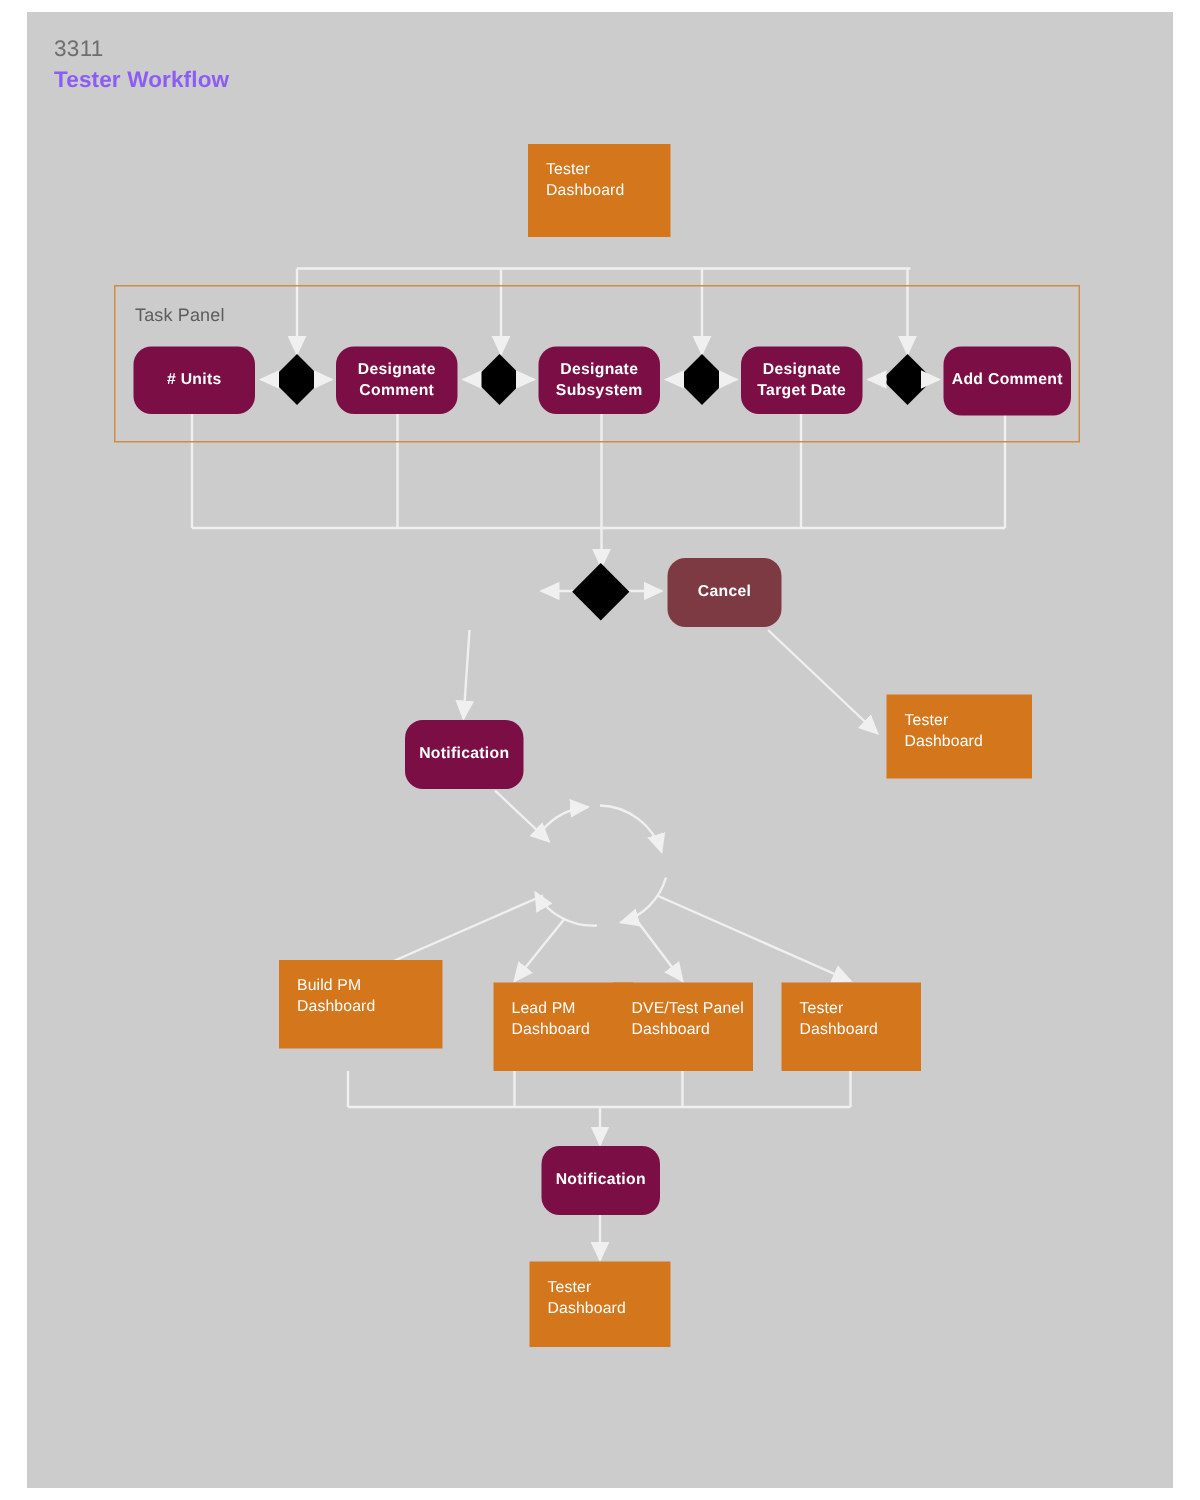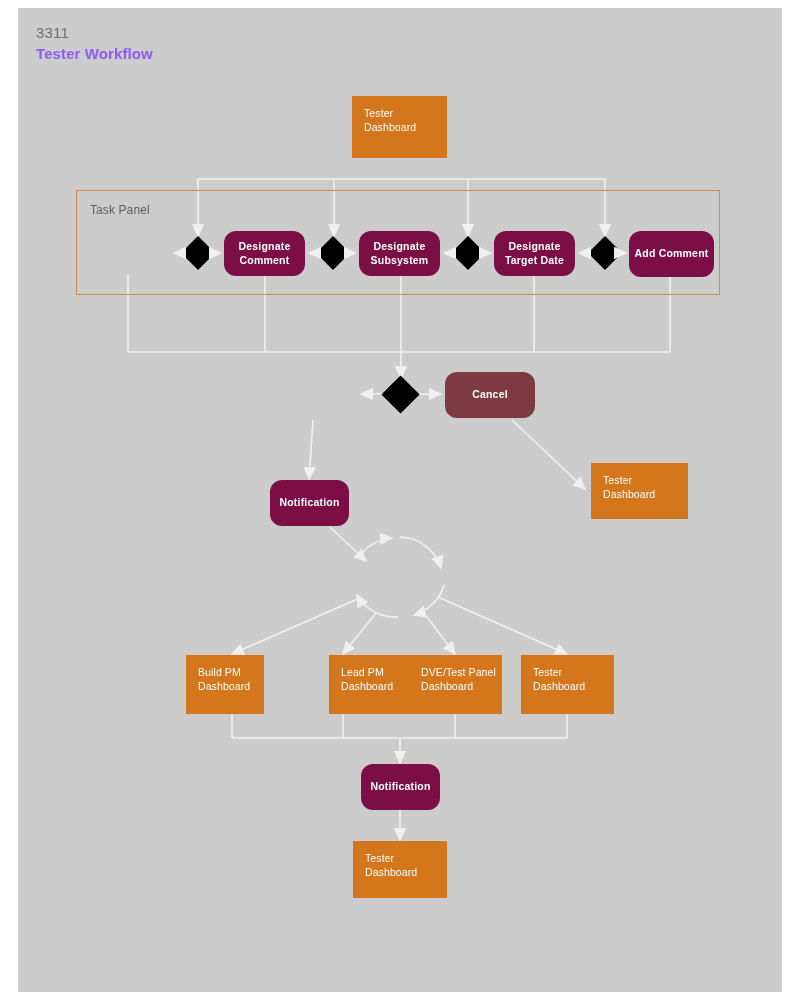--- a/index.html
+++ b/index.html
@@ -164,20 +164,25 @@
   <div class="node node-orange" style="left:352px; top:96px; width:95px; height:62px;">
     <div>
       <div>Tester</div>
       <div>Dashboard</div>
     </div>
   </div>
 
   <div class="task-panel" style="left:76px; top:190px; width:644px; height:105px;"></div>
   <div class="task-panel-label" style="left:90px; top:203px;">Task Panel</div>
 
+  <div class="node node-rounded maroon" style="left:89px; top:231px; width:81px; height:45px;">
+    <div>
+      <div># Units</div>
+    </div>
+  </div>
 
   <div class="node node-rounded maroon" style="left:224px; top:231px; width:81px; height:45px;">
     <div>
       <div>Designate</div>
       <div>Comment</div>
     </div>
   </div>
 
   <div class="node node-rounded maroon" style="left:359px; top:231px; width:81px; height:45px;">
     <div>
@@ -213,36 +218,36 @@
       <path d="M454,253 L444,253" marker-end="url(#arw)"></path>
       <path d="M482,253 L491,253" marker-end="url(#arw)"></path>
       <path d="M591,253 L579,253" marker-end="url(#arw)"></path>
       <path d="M619,253 L626,253" marker-end="url(#arw)"></path>
     </g>
   </svg>
 
   <div class="diamond" style="left:387px; top:381px; width:27px; height:27px;"></div>
 
 
-  <div class="node node-rounded red" style="left:445px; top:372px; width:90px; height:46px;">
+  <div class="node node-rounded red" style="left:445px; top:372px; width:76px; height:46px;">
     <div>Cancel</div>
   </div>
 
   <div class="node node-orange" style="left:591px; top:463px; width:97px; height:56px;">
     <div>
       <div>Tester</div>
       <div>Dashboard</div>
     </div>
   </div>
 
   <div class="node node-rounded maroon" style="left:270px; top:480px; width:79px; height:46px;">
     <div>Notification</div>
   </div>
 
-  <div class="node node-orange" style="left:186px; top:655px; width:78px; height:59px;">
+  <div class="node node-orange" style="left:186px; top:640px; width:109px; height:59px;">
     <div>
       <div>Build PM</div>
       <div>Dashboard</div>
     </div>
   </div>
 
   <div class="node node-orange" style="left:297px; top:655px; width:93px; height:59px;margin-left:32px;">
     <div>
       <div>Lead PM</div>
       <div>Dashboard</div>

